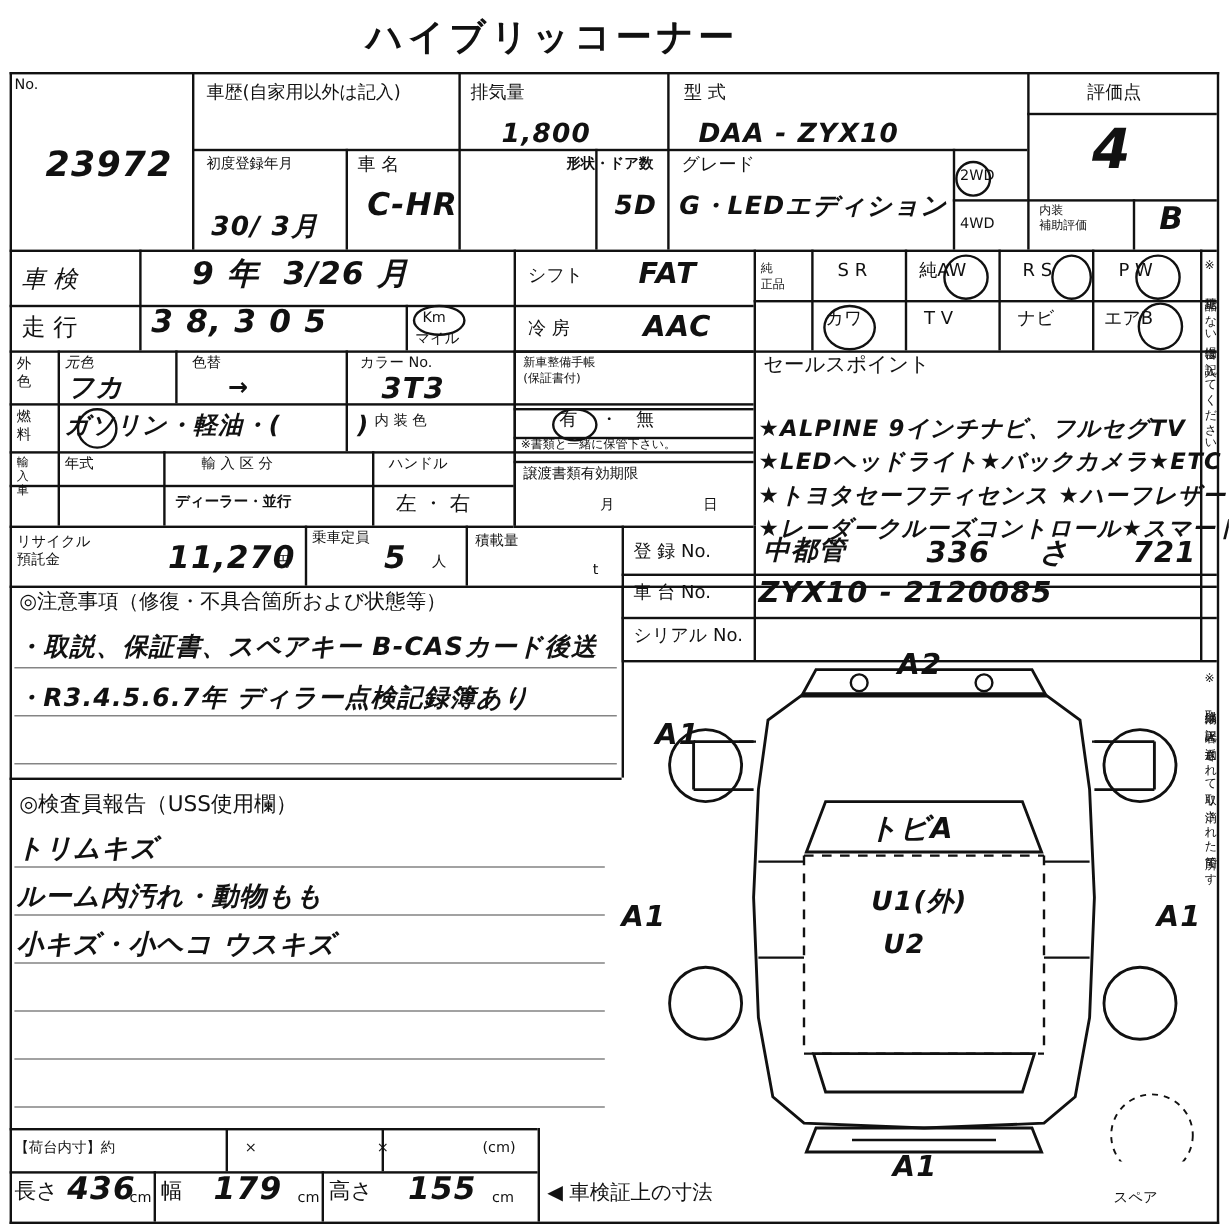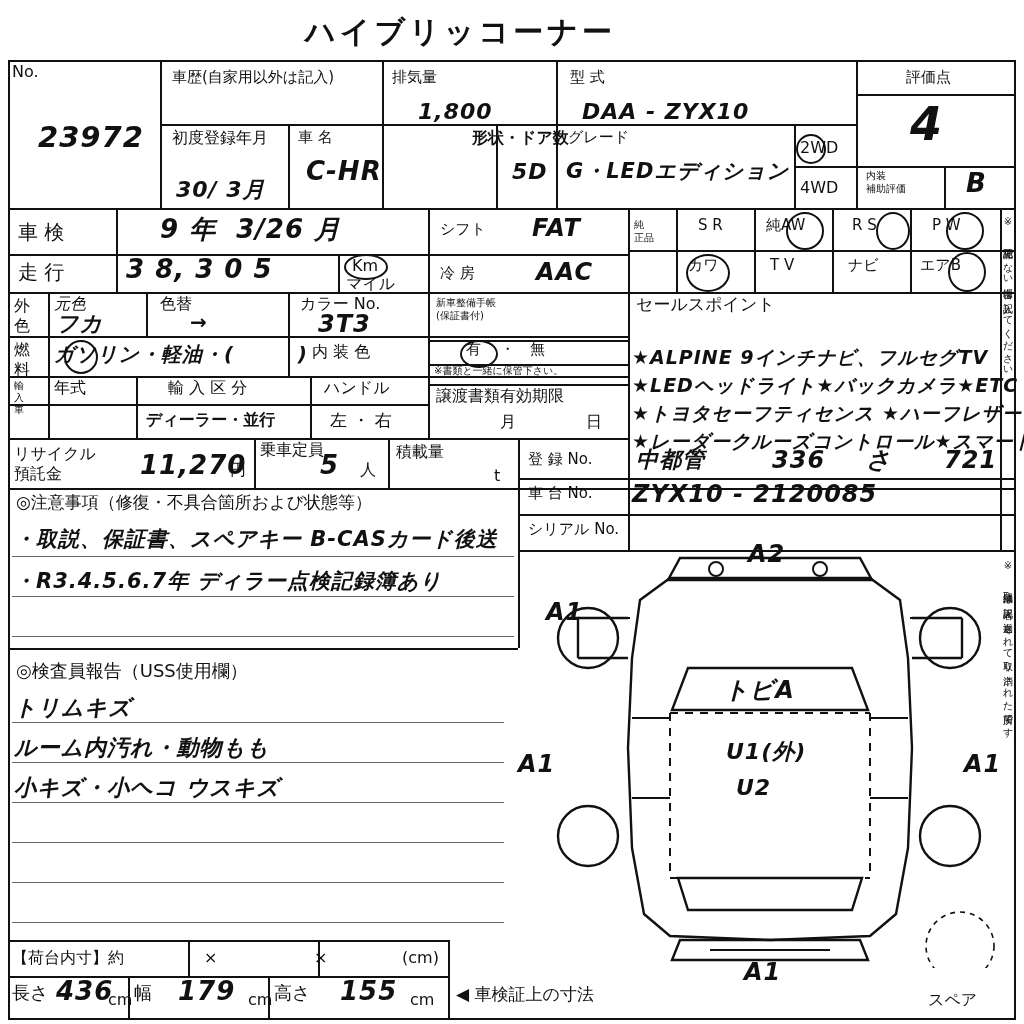--- a/index.html
+++ b/index.html
@@ -3,21 +3,21 @@
 <meta charset="utf-8">
 <style>
   html,body{margin:0;padding:0;background:#fff;}
   body{width:1024px;height:1024px;font-family:"DejaVu Sans","Liberation Sans",sans-serif;color:#111;overflow:hidden;}
   #sheet{position:relative;width:1024px;height:1024px;}
   .ln{position:absolute;background:#111;}
   .hl{height:2px;}
   .vl{width:2px;}
   .t{position:absolute;font-size:15px;line-height:1.05;white-space:pre;}
   .lbl{font-size:15px;}
-  .sm{font-size:16px;}
+  .sm{font-size:12px;}
   .xs{font-size:10px;}
   .hand{font-family:"DejaVu Sans","Liberation Sans",sans-serif;font-weight:bold;font-style:italic;letter-spacing:1px;}
   .title{font-size:30px;font-weight:bold;letter-spacing:4px;}
   .ring{position:absolute;border:2.5px solid #111;border-radius:50%;}
   .vert{writing-mode:vertical-rl;text-orientation:upright;}
 </style>
 </head>
 <body>
 
 <div id="sheet">
@@ -70,21 +70,21 @@
 補助評価</div>
   <div class="t hand" style="left:966px;top:170px;font-size:26px;">B</div>
 
   <div class="ln hl" style="left:8px;top:208px;width:1006px;"></div>
   <div class="ln hl" style="left:8px;top:254px;width:620px;"></div>
   <div class="ln hl" style="left:8px;top:292px;width:620px;"></div>
   <div class="ln vl" style="left:116px;top:208px;height:84px;"></div>
   <div class="ln vl" style="left:428px;top:208px;height:230px;"></div>
   <div class="ln vl" style="left:628px;top:208px;height:230px;"></div>
 
-  <div class="t lbl" style="left:18px;top:222px;font-size:20px;">車 検</div>
+  <div class="t lbl" style="left:18px;top:222px;font-size:20px;font-style:italic;">車 検</div>
   <div class="t hand" style="left:160px;top:216px;font-size:26px;">9 年  3/26 月</div>
 
   <div class="t lbl" style="left:18px;top:262px;font-size:20px;">走 行</div>
   <div class="t hand" style="left:126px;top:256px;font-size:26px;">3 8, 3 0 5</div>
   <div class="ln vl" style="left:338px;top:254px;height:38px;"></div>
   <div class="t sm" style="left:352px;top:258px;">Km</div>
   <div class="ring" style="left:344px;top:254px;width:40px;height:22px;"></div>
   <div class="t sm" style="left:346px;top:276px;">マイル</div>
 
   <div class="t lbl" style="left:440px;top:222px;">シフト</div>

